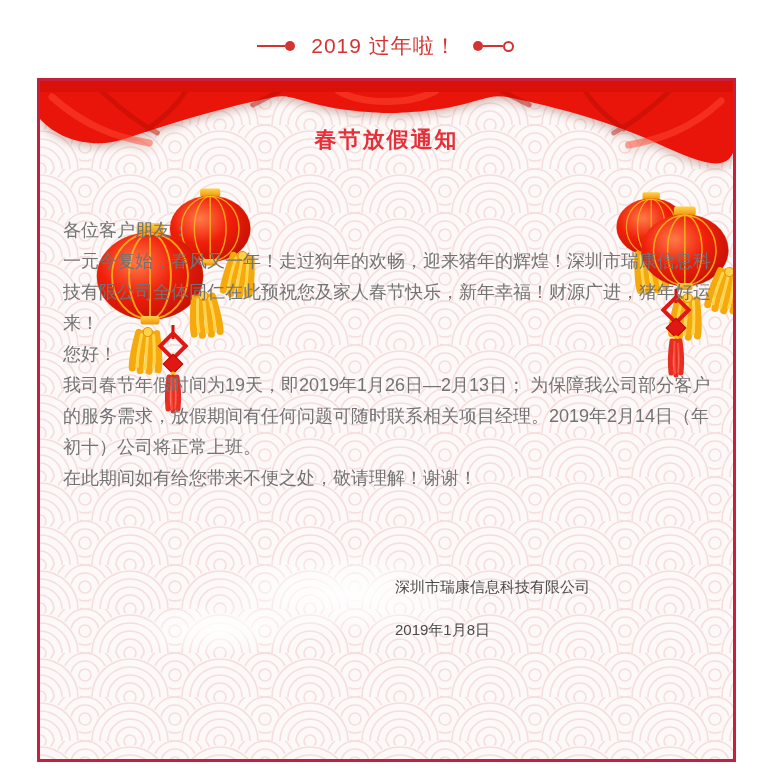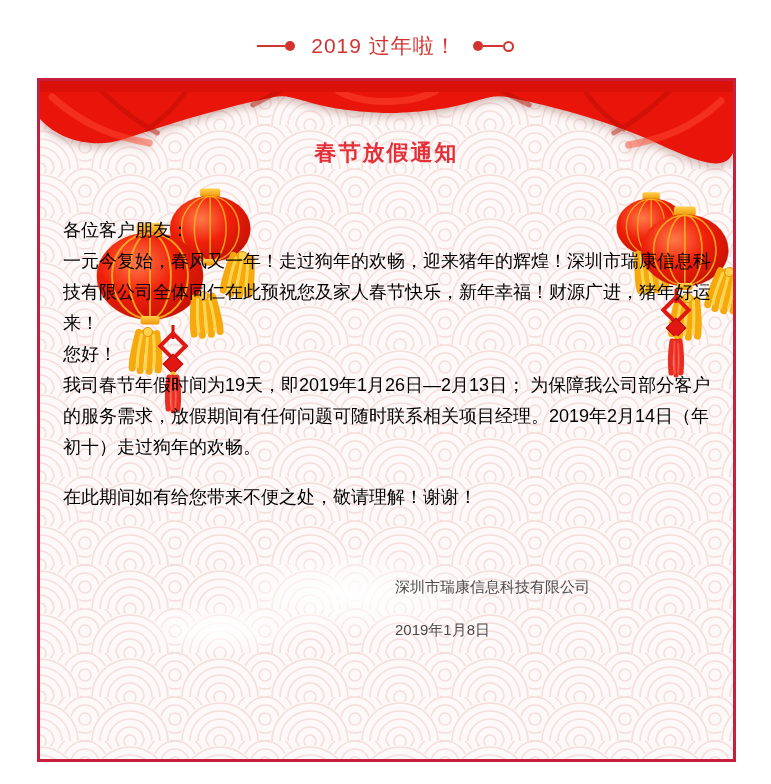--- a/index.html
+++ b/index.html
@@ -32,29 +32,29 @@
   .cloud.c2{left:90px;top:520px;width:180px;height:55px;}
   .lantern-svg{position:absolute;z-index:2;}
   .lantern-left{left:45px;top:100px;width:195px;height:240px;}
   .lantern-right{left:550px;top:96px;width:195px;height:250px;}
   .curtain-svg{
     position:absolute;left:0;top:0;width:100%;height:122px;z-index:4;
     filter:drop-shadow(0 4px 4px rgba(130,60,50,.35));
   }
   
   .notice-title{
-    position:absolute;left:0;top:57px;width:100%;z-index:3;
+    position:absolute;left:0;top:44px;width:100%;z-index:3;
     text-align:center;color:#e5303a;font-size:22px;font-weight:bold;letter-spacing:2px;
   }
   .body-text{
     position:absolute;left:23px;right:14px;top:134px;z-index:3;
-    color:#000000;font-size:18px;line-height:31px;
+    color:#737373;font-size:18px;line-height:31px;
   }
   .body-text p{margin:0;}
-  .body-text p.gap-before{margin-top:19px;}
+  .body-text p.gap-before{margin-top:0;}
   .sign-block{
     position:absolute;left:355px;top:497px;width:330px;z-index:3;
     text-align:left;color:#4a4a4a;font-size:15px;
   }
   .sign-block .date{margin-top:24px;}
   .hidden-defs{position:absolute;width:0;height:0;overflow:hidden;}
 </style>
 </head>
 <body>
 
@@ -170,21 +170,21 @@
     </g>
     <rect x="0" y="0" width="697" height="11" fill="#d91108"></rect>
   </svg>
 
   <div class="notice-title">春节放假通知</div>
 
   <div class="body-text">
     <p>各位客户朋友：</p>
     <p>一元今复始，春风又一年！走过狗年的欢畅，迎来猪年的辉煌！深圳市瑞康信息科技有限公司全体同仁在此预祝您及家人春节快乐，新年幸福！财源广进，猪年好运来！</p>
     <p>您好！</p>
-    <p>我司春节年假时间为19天，即2019年1月26日—2月13日； 为保障我公司部分客户的服务需求，放假期间有任何问题可随时联系相关项目经理。2019年2月14日（年初十）走过狗年的欢畅。</p>
+    <p>我司春节年假时间为19天，即2019年1月26日—2月13日； 为保障我公司部分客户的服务需求，放假期间有任何问题可随时联系相关项目经理。2019年2月14日（年初十）公司将正常上班。</p>
     <p class="gap-before">在此期间如有给您带来不便之处，敬请理解！谢谢！</p>
   </div>
 
   <div class="sign-block">
     <div>深圳市瑞康信息科技有限公司</div>
     <div class="date">2019年1月8日</div>
   </div>
 
 </div>
 

